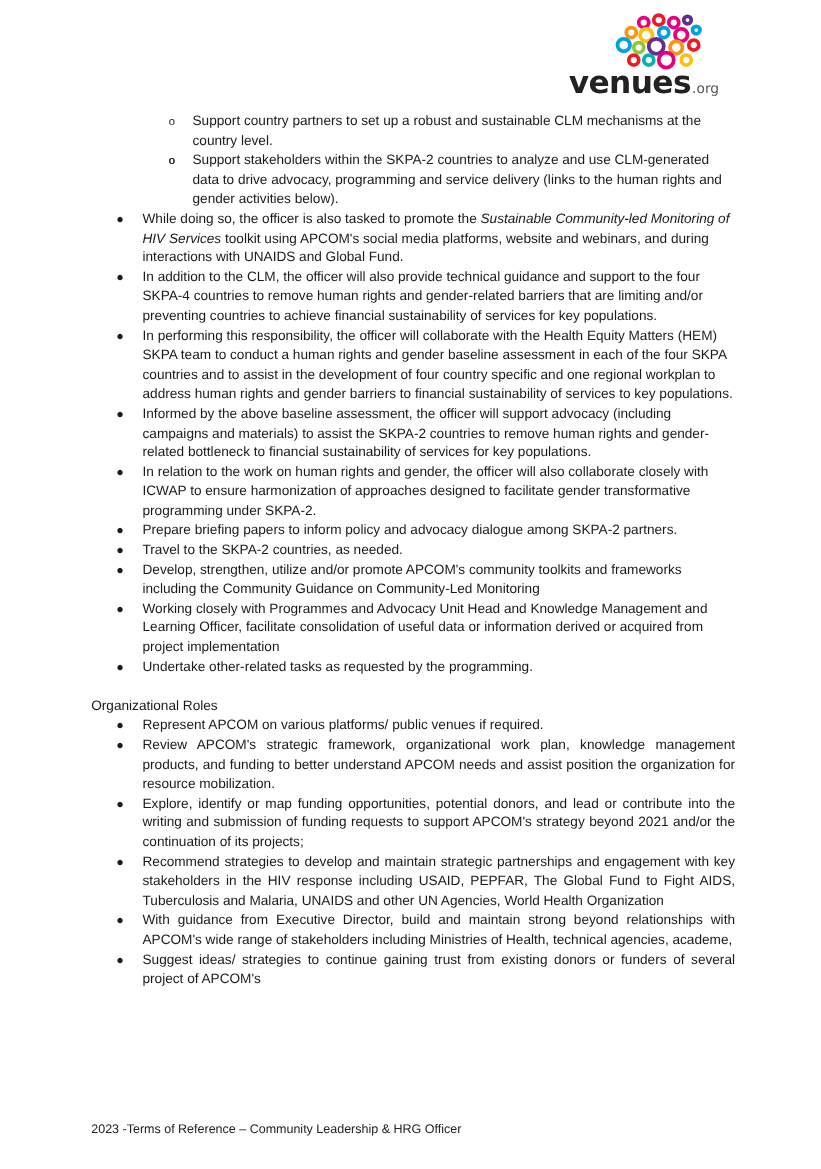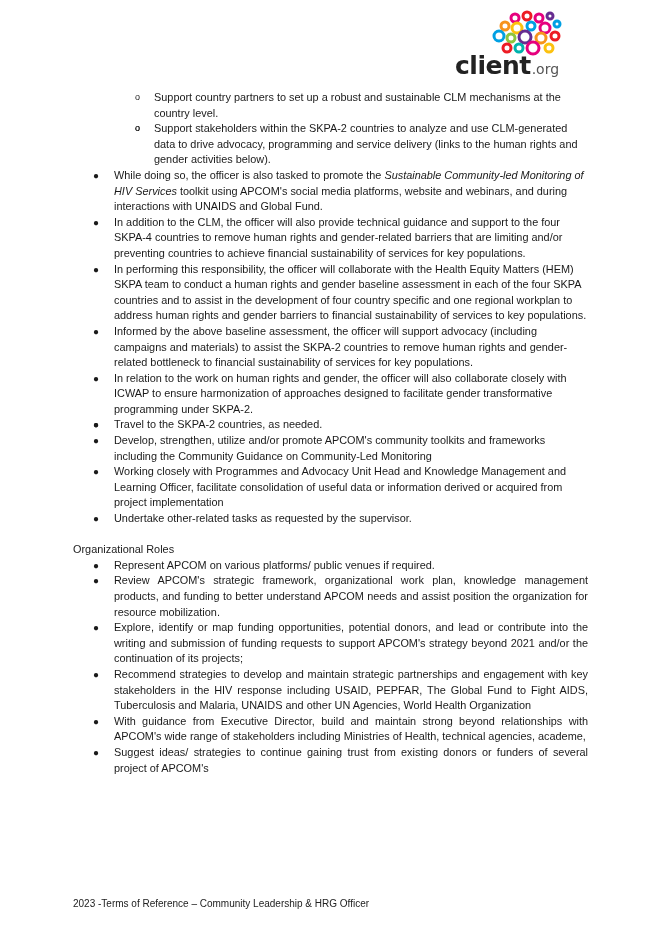--- a/index.html
+++ b/index.html
@@ -2,21 +2,21 @@
 <html><head>
 <meta charset="utf-8">
 <style>
   html, body { margin: 0; padding: 0; background: #ffffff; }
   body { width: 657px; height: 935px; position: relative; overflow: hidden;
          font-family: "Liberation Sans", sans-serif; color: #1a1a1a; }
   .page { position: absolute; left: 0; top: 0; width: 657px; height: 935px; background: #fff; }
   .logo { position: absolute; left: 455px; top: 8px; width: 130px; height: 72px; }
   .logo-word { position: absolute; left: 0; top: 44px; font-family: "DejaVu Sans", sans-serif;
                font-weight: bold; font-size: 25px; letter-spacing: -0.5px; color: #222; line-height: 28px; }
-  .logo-org { font-size: 14px; font-weight: normal; color: #555; letter-spacing: 0; margin-left: 1px; }
+  .logo-org { font-size: 11px; font-weight: normal; color: #555; letter-spacing: 0; margin-left: 1px; }
   .content { position: absolute; left: 73px; top: 90px; width: 515px;
              font-size: 10.9px; line-height: 15.6px; }
   ul { margin: 0; padding: 0; list-style: none; }
   li { position: relative; }
   .sub li { padding-left: 81px; }
   .sub li .marker { position: absolute; left: 62px; top: 0; font-size: 9px; }
   .main li { padding-left: 41px; }
   .main li .marker { position: absolute; left: 20px; top: 0; font-size: 10px; }
   .justify li { text-align: justify; }
   .section-title { font-weight: normal; margin-top: 15.6px; }
@@ -44,42 +44,42 @@
         <circle cx="56" cy="30" r="4" stroke="#8dc63f"></circle>
         <circle cx="70" cy="29" r="6" stroke="#662d91"></circle>
         <circle cx="86" cy="30" r="5" stroke="#f7941d"></circle>
         <circle cx="100" cy="28" r="4" stroke="#ed1c24"></circle>
         <circle cx="52" cy="40" r="4" stroke="#ed1c24"></circle>
         <circle cx="64" cy="40" r="4" stroke="#00b3ad"></circle>
         <circle cx="78" cy="40" r="6" stroke="#e6007e"></circle>
         <circle cx="94" cy="40" r="4" stroke="#fcc10f"></circle>
       </g>
     </svg>
-    <div class="logo-word"><span>client</span><span class="logo-org">.org</span></div>
+    <div class="logo-word"><span>venues</span><span class="logo-org">.org</span></div>
   </div>
 
   <div class="content">
 
     <ul class="sub">
       <li><span class="marker">o</span><span>Support country partners to set up a robust and sustainable CLM mechanisms at the country level.</span></li>
       <li><span class="marker">o</span></li>
       <li><span class="marker">o</span><span>Support stakeholders within the SKPA-2 countries to analyze and use CLM-generated data to drive advocacy, programming and service delivery (links to the human rights and gender activities below).</span></li>
     </ul>
 
     <ul class="main">
       <li><span class="marker">●</span><span>While doing so, the officer is also tasked to promote the </span><em>Sustainable Community-led Monitoring of HIV Services</em><span> toolkit using APCOM's social media platforms, website and webinars, and during interactions with UNAIDS and Global Fund.</span></li>
       <li><span class="marker">●</span><span>In addition to the CLM, the officer will also provide technical guidance and support to the four SKPA-4 countries to remove human rights and gender-related barriers that are limiting and/or preventing countries to achieve financial sustainability of services for key populations.</span></li>
       <li><span class="marker">●</span><span>In performing this responsibility, the officer will collaborate with the Health Equity Matters (HEM) SKPA team to conduct a human rights and gender baseline assessment in each of the four SKPA countries and to assist in the development of four country specific and one regional workplan to address human rights and gender barriers to financial sustainability of services to key populations.</span></li>
       <li><span class="marker">●</span><span>Informed by the above baseline assessment, the officer will support advocacy (including campaigns and materials) to assist the SKPA-2 countries to remove human rights and gender-related bottleneck to financial sustainability of services for key populations.</span></li>
       <li><span class="marker">●</span><span>In relation to the work on human rights and gender, the officer will also collaborate closely with ICWAP to ensure harmonization of approaches designed to facilitate gender transformative programming under SKPA-2.</span></li>
-      <li><span class="marker">●</span></li>
+      <li><span class="marker">●</span><span>Prepare briefing papers to inform policy and advocacy dialogue among SKPA-2 partners.</span></li>
       <li><span class="marker">●</span><span>Travel to the SKPA-2 countries,  as needed.</span></li>
       <li><span class="marker">●</span><span>Develop, strengthen, utilize and/or promote APCOM's community toolkits and frameworks including the Community Guidance on Community-Led Monitoring</span></li>
       <li><span class="marker">●</span><span>Working closely with Programmes and Advocacy Unit Head and Knowledge Management and Learning Officer, facilitate consolidation of useful data or information derived or acquired from project implementation</span></li>
-      <li><span class="marker">●</span><span>Undertake other-related tasks as requested by the supervisor.</span></li>
+      <li><span class="marker">●</span><span>Undertake other-related tasks as requested by the programming.</span></li>
     </ul>
 
     <div class="section-title">Organizational Roles</div>
 
     <ul class="main justify">
       <li><span class="marker">●</span><span>Represent APCOM on various platforms/ public venues if required.</span></li>
       <li><span class="marker">●</span><span>Review APCOM's strategic framework, organizational work plan, knowledge management products, and funding to better understand APCOM needs and assist position the organization for resource mobilization.</span></li>
       <li><span class="marker">●</span><span>Explore, identify or map funding opportunities, potential donors, and lead or contribute into the writing and submission of funding requests to support APCOM's strategy beyond 2021 and/or the continuation of its projects;</span></li>
       <li><span class="marker">●</span><span>Recommend strategies to develop and maintain strategic partnerships and engagement with key stakeholders in the HIV response including USAID, PEPFAR, The Global Fund to Fight AIDS, Tuberculosis and Malaria, UNAIDS and other UN Agencies, World Health Organization</span></li>
       <li><span class="marker">●</span><span>With guidance from Executive Director, build and maintain strong beyond relationships with APCOM's wide range of stakeholders including Ministries of Health, technical agencies, academe,</span></li>

